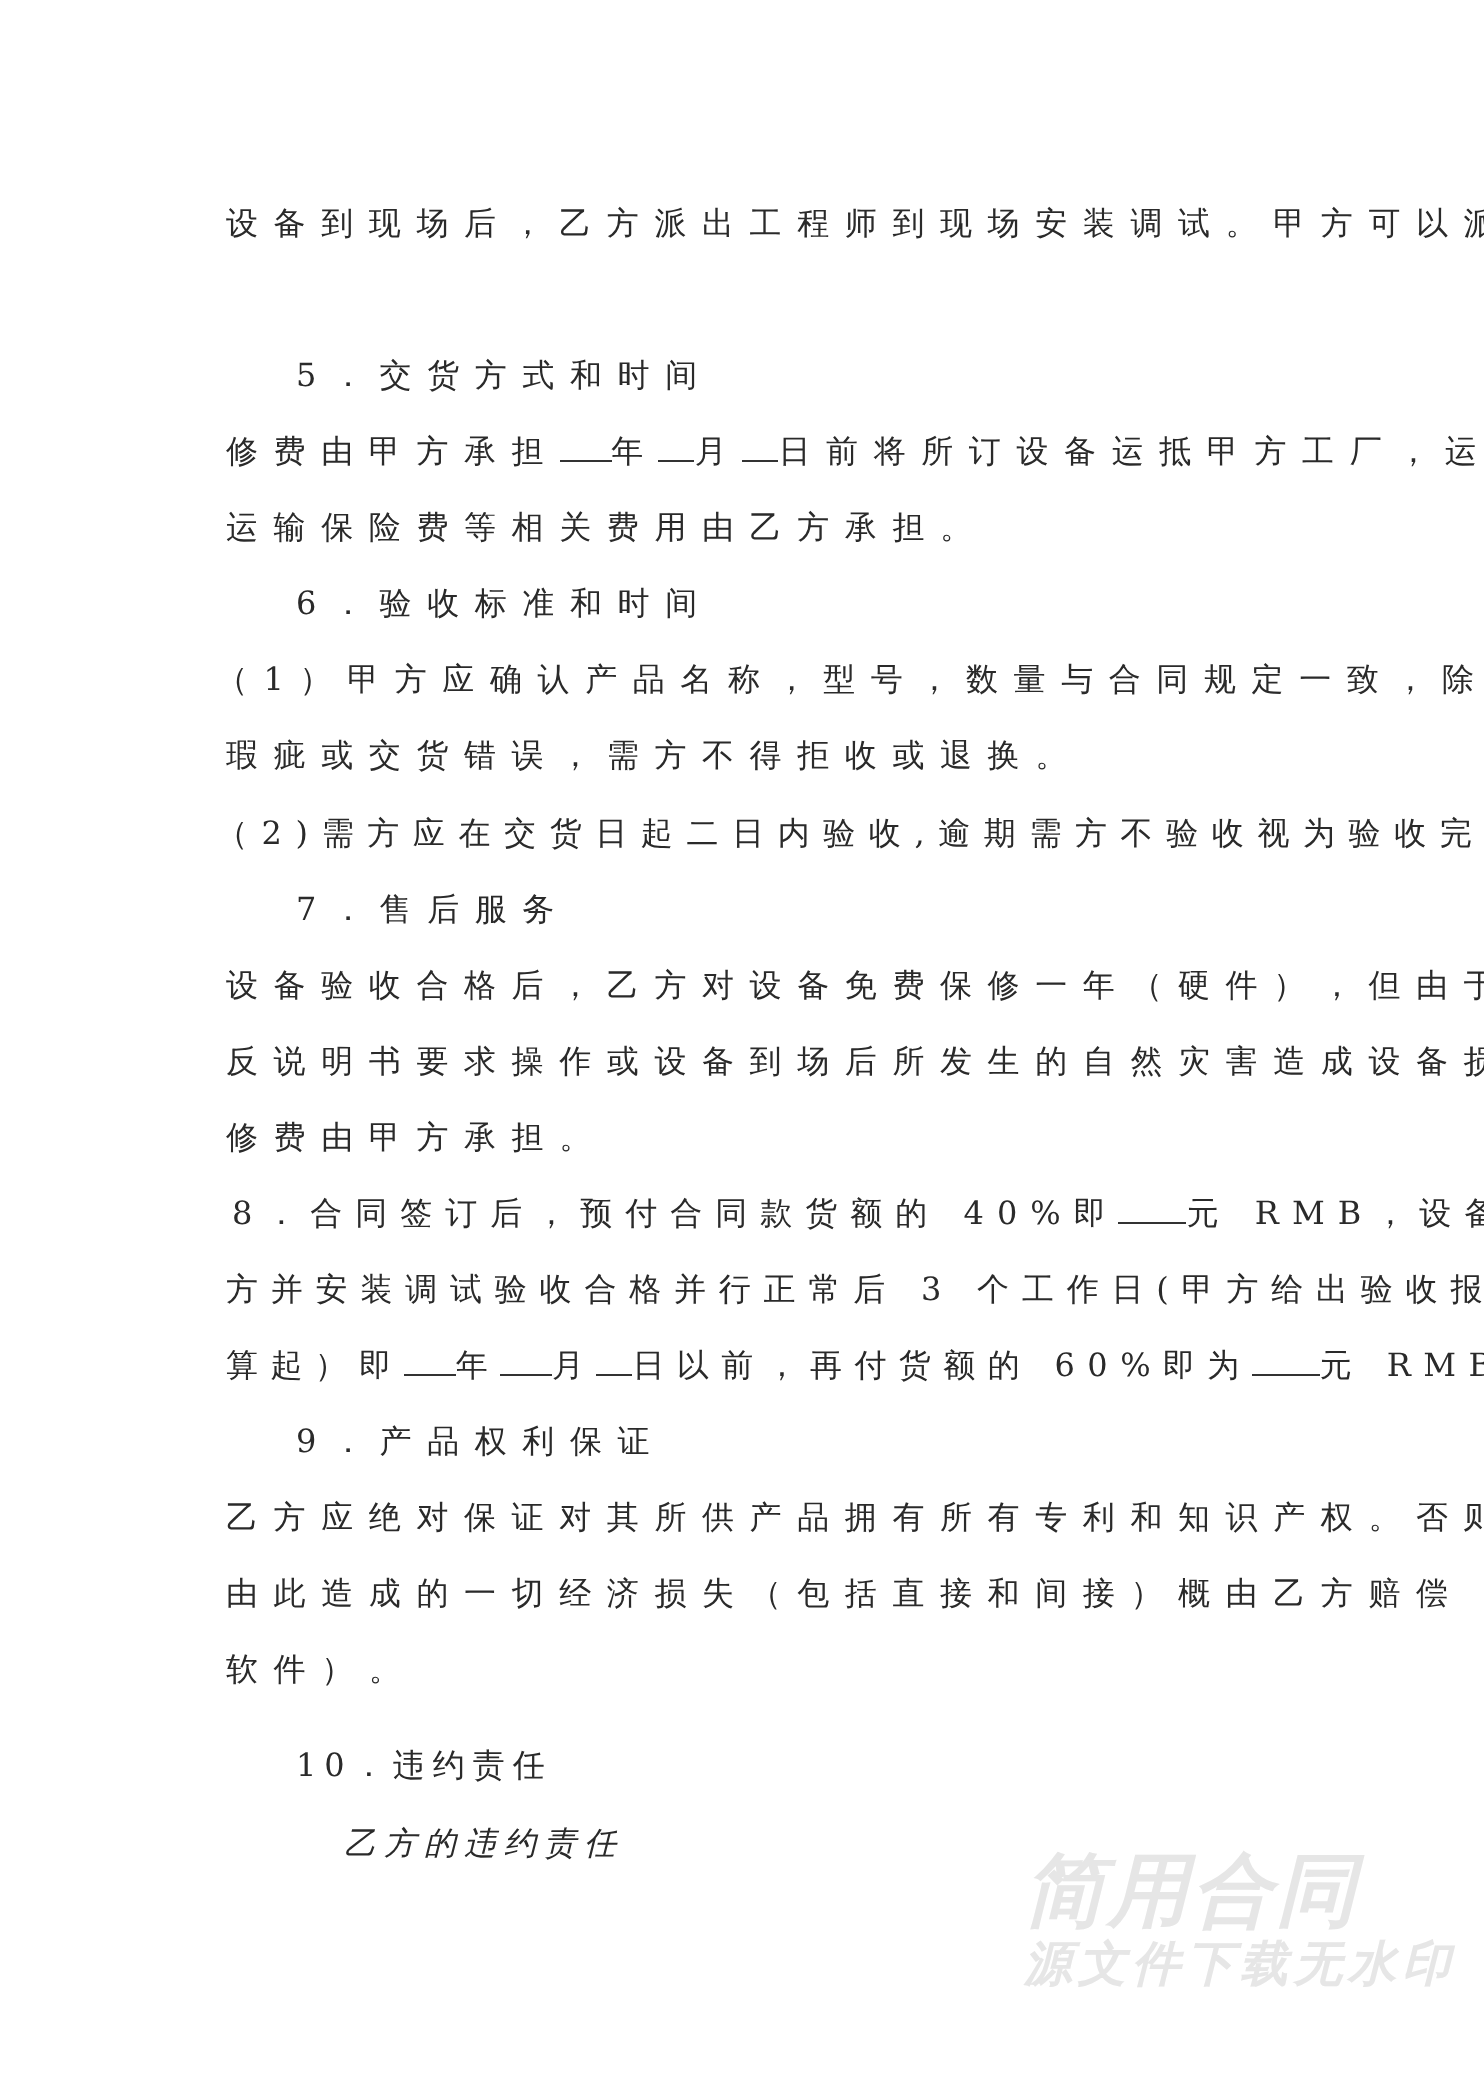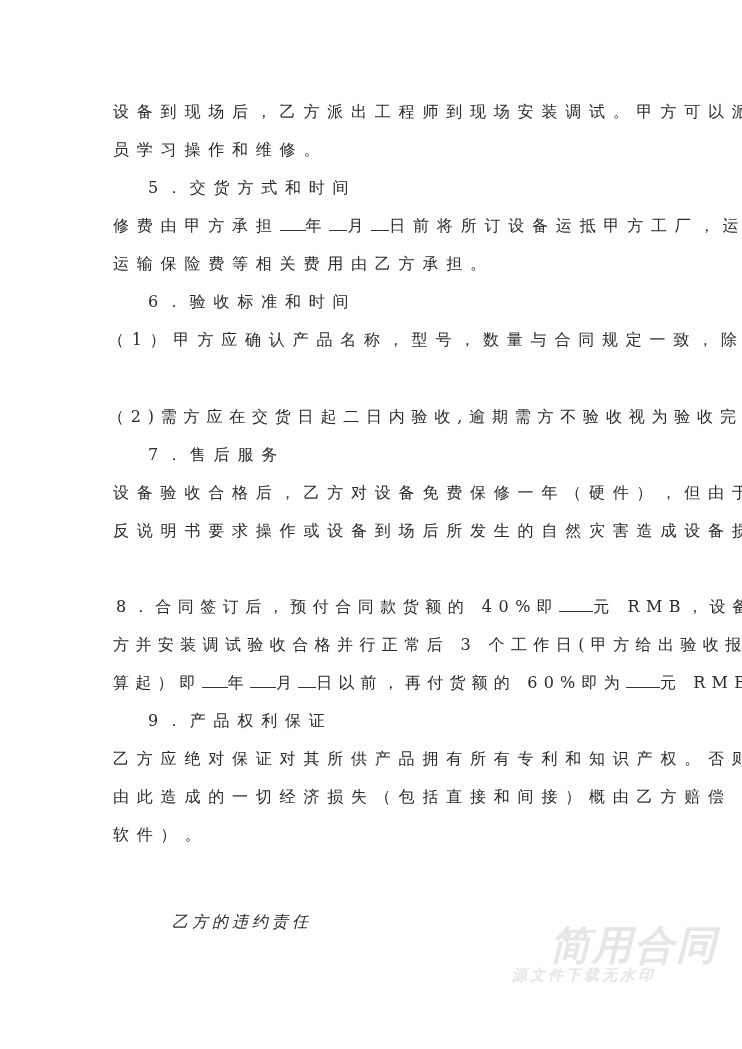--- a/index.html
+++ b/index.html
@@ -8,54 +8,56 @@
   .line {
     position:absolute; left:113px; width:530px;
     font-family:"DejaVu Serif", serif; font-size:16px; color:#2a2a2a;
     white-space:nowrap; letter-spacing:7.8px; line-height:20px;
   }
   .indent { left:148px; }
   .indent2 { left:172px;font-style:italic; }
   .blank { display:inline-block; border-bottom:1px solid #333; height:14px; vertical-align:baseline; letter-spacing:0; }
   .wm1 {
     position:absolute; left:512px; top:918px; font-family:"DejaVu Sans", sans-serif;
-    font-weight:bold; font-style:italic; font-size:40px; color:#e6e6e6; letter-spacing:2px; white-space:nowrap;margin-left:38px;
+    font-weight:bold; font-style:italic; font-size:40px; color:#e6e6e6; letter-spacing:2px; white-space:nowrap;
   }
   .wm2 {
     position:absolute; left:512px; top:966px; font-family:"DejaVu Sans", sans-serif;
-    font-weight:bold; font-style:italic; font-size:15px; color:#e6e6e6; letter-spacing:3px; white-space:nowrap;
+    font-weight:bold; font-style:italic; font-size:24px; color:#e6e6e6; letter-spacing:3px; white-space:nowrap;
   }
 </style>
 </head>
 <body>
 
 <div class="page">
   <div class="line" style="top:102px">设备到现场后，乙方派出工程师到现场安装调试。甲方可以派技术人</div>
-  <div class="line" style="top:140px">员学习操作和维修。</div>
   <div class="line indent" style="top:178px">5．交货方式和时间</div>
 
   <div class="line" style="top:216px">
     <span>修费由甲方承担</span><span class="blank" style="width:26px"></span><span>年</span><span class="blank" style="width:18px"></span><span>月</span><span class="blank" style="width:18px"></span><span>日前将所订设备运抵甲方工厂，运费及</span>
   </div>
   <div class="line" style="top:254px">运输保险费等相关费用由乙方承担。</div>
   <div class="line indent" style="top:292px">6．验收标准和时间</div>
   <div class="line" style="top:330px; left:108px">（1）甲方应确认产品名称，型号，数量与合同规定一致，除产品有</div>
+  <div class="line" style="top:368px">瑕疵或交货错误，需方不得拒收或退换。</div>
   <div class="line" style="top:407px; left:108px; letter-spacing:6.8px">（2)需方应在交货日起二日内验收,逾期需方不验收视为验收完成。</div>
   <div class="line indent" style="top:445px">7．售后服务</div>
   <div class="line" style="top:483px">设备验收合格后，乙方对设备免费保修一年（硬件），但由于甲方违</div>
   <div class="line" style="top:521px">反说明书要求操作或设备到场后所发生的自然灾害造成设备损坏,维</div>
+  <div class="line" style="top:559px">修费由甲方承担。</div>
 
   <div class="line" style="top:597px; left:116px; letter-spacing:6.5px">
     <span>8．合同签订后，预付合同款货额的 40%即</span><span class="blank" style="width:34px"></span><span>元 RMB，设备运抵甲</span>
   </div>
   <div class="line" style="top:635px; letter-spacing:6.4px">方并安装调试验收合格并行正常后 3 个工作日(甲方给出验收报告日</div>
   <div class="line" style="top:673px; letter-spacing:6.2px">
     <span>算起）即</span><span class="blank" style="width:26px"></span><span>年</span><span class="blank" style="width:26px"></span><span>月</span><span class="blank" style="width:18px"></span><span>日以前，再付货额的 60%即为</span><span class="blank" style="width:34px"></span><span>元 RMB。</span>
   </div>
   <div class="line indent" style="top:711px">9．产品权利保证</div>
   <div class="line" style="top:749px">乙方应绝对保证对其所供产品拥有所有专利和知识产权。否则，甲方</div>
   <div class="line" style="top:787px">由此造成的一切经济损失（包括直接和间接）概由乙方赔偿（不包括</div>
   <div class="line" style="top:825px">软件）。</div>
+  <div class="line indent" style="top:873px; letter-spacing:4px">10．违约责任</div>
   <div class="line indent2" style="top:912px; letter-spacing:4px">乙方的违约责任</div>
 
   <div class="wm1">简用合同</div>
   <div class="wm2">源文件下载无水印</div>
 </div>
 
 </body></html>

